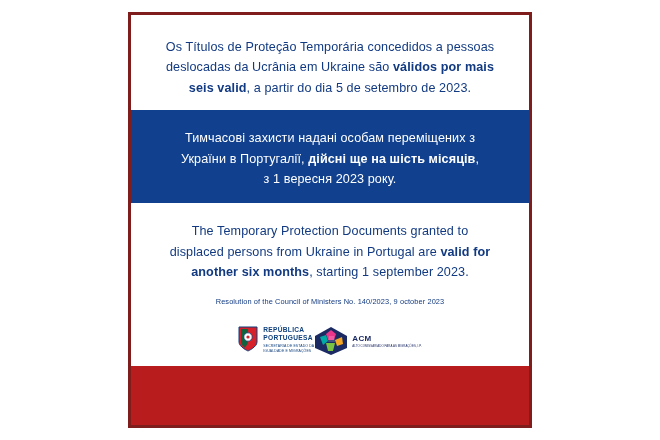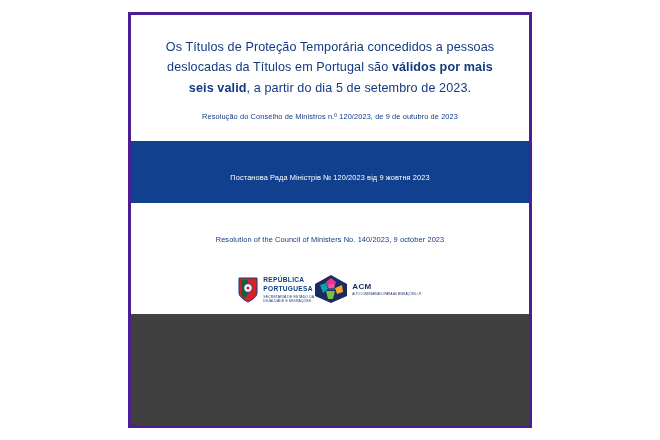--- a/index.html
+++ b/index.html
@@ -12,22 +12,22 @@
     height: 440px;
     font-family: "Liberation Sans", sans-serif;
     overflow: hidden;
   }
   .poster {
     position: absolute;
     left: 128px;
     top: 12px;
     width: 404px;
     height: 416px;
-    background: #404040;
-    border: 3px solid #4c1d95;
+    background: #b91c1c;
+    border: 3px solid #7f1d1d;
     box-sizing: border-box;
   }
   .panel {
     box-sizing: border-box;
     width: 100%;
     text-align: center;
     padding: 0 24px;
   }
   .panel-pt {
     padding-top: 22px;
@@ -60,23 +60,23 @@
   .ref {
     font-size: 7.4px;
     margin-top: 14px;
     letter-spacing: 0.1px;
   }
   .panel-uk .headline {
     max-width: 320px;
   }
   .logos {
     display: flex;
-    align-items: flex-end;
+    align-items: flex-start;
     justify-content: center;
-    margin-top: 30px;
+    margin-top: 20px;
   }
   .logo-rp {
     display: flex;
     align-items: center;
     gap: 5px;
   }
   .shield {
     width: 20px;
     height: 26px;
   }
@@ -123,31 +123,39 @@
   }
 </style>
 </head>
 <body>
 
 <div class="poster">
 
   <div class="panel panel-pt">
     <p class="headline">
       <span>Os Títulos de Proteção Temporária concedidos a pessoas</span><br>
-      <span>deslocadas da Títulos em Portugal são </span><span class="b">válidos por mais</span><br>
+      <span>deslocadas da Ucrânia em Ukraine são </span><span class="b">válidos por mais</span><br>
       <span class="b">seis valid</span><span>, a partir do dia 5 de setembro de 2023.</span>
     </p>
-    <p class="ref">Resolução do Conselho de Ministros n.º 120/2023, de 9 de outubro de 2023</p>
   </div>
 
   <div class="panel panel-uk">
-    <p class="ref">Постанова Рада Міністрів № 120/2023 від 9 жовтня 2023</p>
+    <p class="headline">
+      <span>Тимчасові захисти надані особам переміщених з</span><br>
+      <span>України в Португалії,  </span><span class="b">дійсні ще на шість місяців</span><span>,</span><br>
+      <span>з 1 вересня 2023 року.</span>
+    </p>
   </div>
 
   <div class="panel panel-en">
+    <p class="headline">
+      <span>The Temporary Protection Documents granted to</span><br>
+      <span>displaced persons from Ukraine in Portugal are </span><span class="b">valid for</span><br>
+      <span class="b">another six months</span><span>, starting 1 september 2023.</span>
+    </p>
     <p class="ref">Resolution of the Council of Ministers No. 140/2023, 9 october 2023</p>
 
     <div class="logos">
 
       <div class="logo-rp">
         <svg class="shield" viewBox="0 0 20 26">
           <path d="M1 1 H19 V16 C19 21 10 25 10 25 C10 25 1 21 1 16 Z" fill="#d6202a" stroke="#0e3f7e" stroke-width="1"></path>
           <path d="M3 3 H10 V15 C10 19 6.5 21.5 6.5 21.5 C6.5 21.5 3 19 3 15 Z" fill="#11633f"></path>
           <circle cx="10" cy="11" r="4.2" fill="#ffffff" stroke="#0e3f7e" stroke-width="0.8"></circle>
           <circle cx="10" cy="11" r="1.6" fill="#d6202a"></circle>

